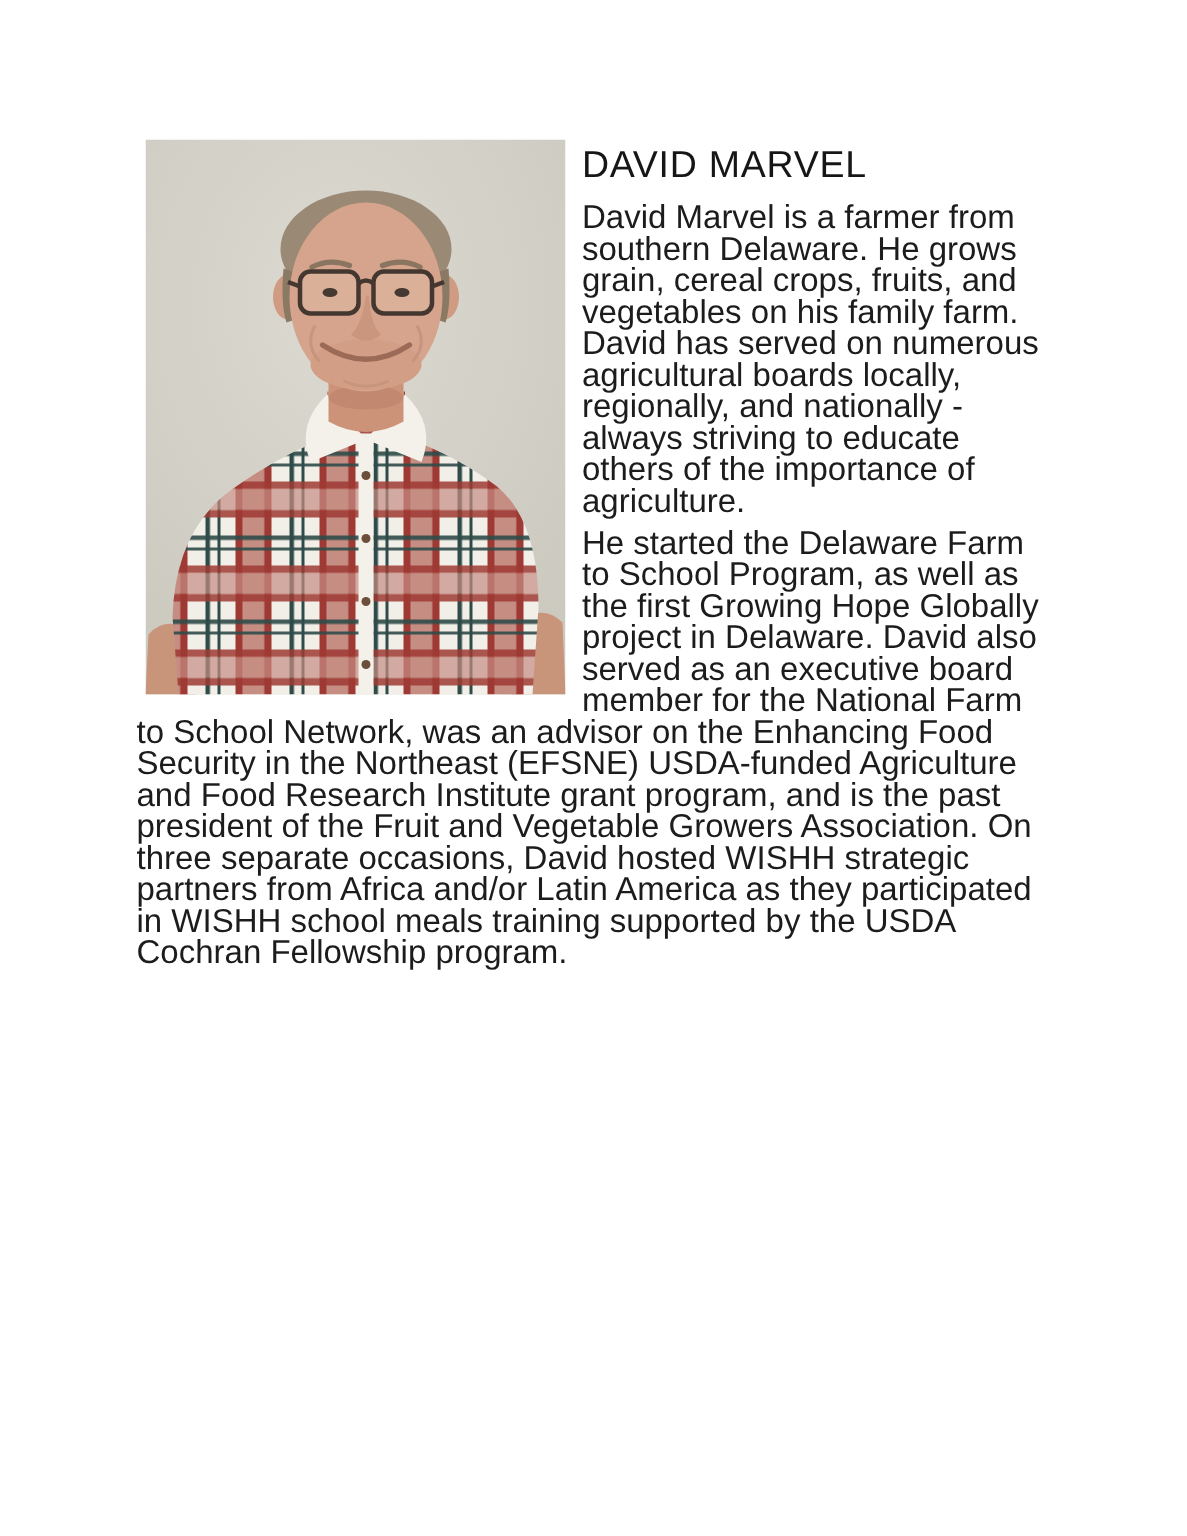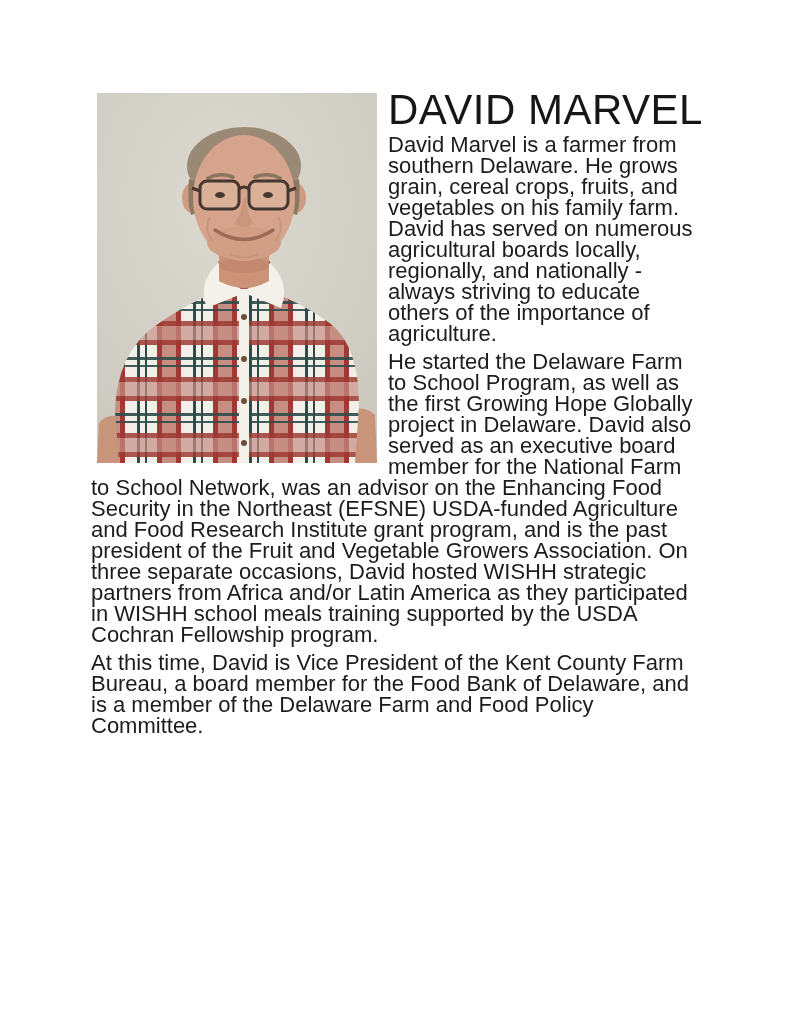--- a/index.html
+++ b/index.html
@@ -29,21 +29,21 @@
     height: 370px;
     margin: 3px 11px 11px 6px;
     padding: 0;
   }
   .photo-figure svg {
     display: block;
     width: 280px;
     height: 370px;
   }
   h1.doc-heading {
-    font-size: 42px;
+    font-size: 25px;
     line-height: 40px;
     font-weight: 400;
     letter-spacing: 0.5px;
     margin: 0 0 4px 0;
     color: #161616;
     white-space: nowrap;
   }
   p.bio {
     font-size: 22px;
     line-height: 21px;
@@ -129,16 +129,15 @@
         <path d="M113 124 Q106 137 116 148" stroke="#c08f76" stroke-width="2" fill="none" opacity="0.7"></path>
         <path d="M181 124 Q188 137 178 148" stroke="#c08f76" stroke-width="2" fill="none" opacity="0.7"></path>
         <path d="M132 161 Q147 168 162 161" stroke="#c08f76" stroke-width="2" fill="none" opacity="0.6"></path>
       </svg>
     </figure>
 
     <h1 class="doc-heading">DAVID MARVEL</h1>
 
     <p class="bio">David Marvel is a farmer from southern Delaware. He grows grain, cereal crops, fruits, and vegetables on his family farm. David has served on numerous agricultural boards locally, regionally, and nationally - always striving to educate others of the importance of agriculture.</p>
     <p class="bio">He started the Delaware Farm to School Program, as well as the first Growing Hope Globally project in Delaware. David also served as an executive board member for the National Farm to School Network, was an advisor on the Enhancing Food Security in the Northeast (EFSNE) USDA-funded Agriculture and Food Research Institute grant program, and is the past president of the Fruit and Vegetable Growers Association. On three separate occasions, David hosted WISHH strategic partners from Africa and/or Latin America as they participated in WISHH school meals training supported by the USDA Cochran Fellowship program.</p>
-    <p class="bio">At this time, David is Vice President of the Kent County Farm Bureau, a board member for the Food Bank of Delaware, and is a member of the Delaware Farm and Food Policy Committee.</p>
 
   </div>
 </div>
 
 </body></html>

